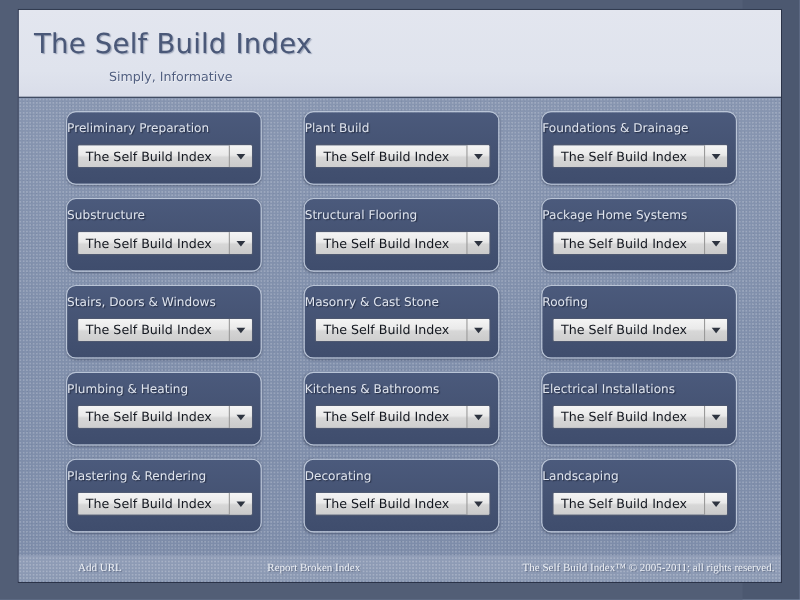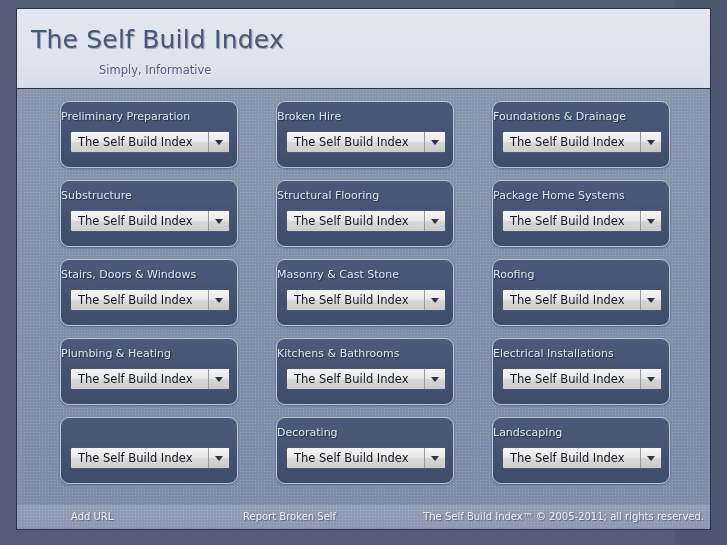--- a/index.html
+++ b/index.html
@@ -155,20 +155,21 @@
     left: 0;
     bottom: 2px;
     width: 100%;
     height: 22px;
     background-color: #8b99b3;
     background-image:
       radial-gradient(rgba(255,255,255,0.22) 0.6px, transparent 0.7px),
       linear-gradient(180deg,#8f9cb6 0%, #8a98b2 100%);
     background-size: 3px 3px, 100% 100%;
     border-top: 1px solid #93a0b9;
+    font-family: Liberation Serif, serif;
   }
   .footer-link {
     position: absolute;
     top: 5px;
     font-size: 10px;
     color: #eef1f6;
     text-shadow: 1px 1px 1px rgba(50,60,85,0.55);
     white-space: nowrap;
     cursor: pointer;
   }
@@ -197,21 +198,21 @@
           <div class="panel">
             <div class="panel-title">Preliminary Preparation</div>
             <div class="select">
               <div class="select-value">The Self Build Index</div>
               <div class="select-arrow-btn">
                 <div class="caret"></div>
               </div>
             </div>
           </div>
           <div class="panel">
-            <div class="panel-title">Broken Hire</div>
+            <div class="panel-title">Plant Build</div>
             <div class="select">
               <div class="select-value">The Self Build Index</div>
               <div class="select-arrow-btn">
                 <div class="caret"></div>
               </div>
             </div>
           </div>
           <div class="panel">
             <div class="panel-title">Foundations &amp; Drainage</div>
             <div class="select">
@@ -296,20 +297,21 @@
           <div class="panel">
             <div class="panel-title">Electrical Installations</div>
             <div class="select">
               <div class="select-value">The Self Build Index</div>
               <div class="select-arrow-btn">
                 <div class="caret"></div>
               </div>
             </div>
           </div>
           <div class="panel">
+            <div class="panel-title">Plastering &amp; Rendering</div>
             <div class="select">
               <div class="select-value">The Self Build Index</div>
               <div class="select-arrow-btn">
                 <div class="caret"></div>
               </div>
             </div>
           </div>
           <div class="panel">
             <div class="panel-title">Decorating</div>
             <div class="select">
@@ -325,19 +327,19 @@
               <div class="select-value">The Self Build Index</div>
               <div class="select-arrow-btn">
                 <div class="caret"></div>
               </div>
             </div>
           </div>
         </div>
 
       <div id="footer">
         <div class="footer-link" id="footer-add-url">Add URL</div>
-        <div class="footer-link" id="footer-report-link">Report Broken Self</div>
+        <div class="footer-link" id="footer-report-link">Report Broken Index</div>
         <div class="footer-link" id="footer-copyright">The Self Build Index™ © 2005-2011; all rights reserved.</div>
       </div>
 
     </div>
   </div>
 </div>
 
 </body></html>

